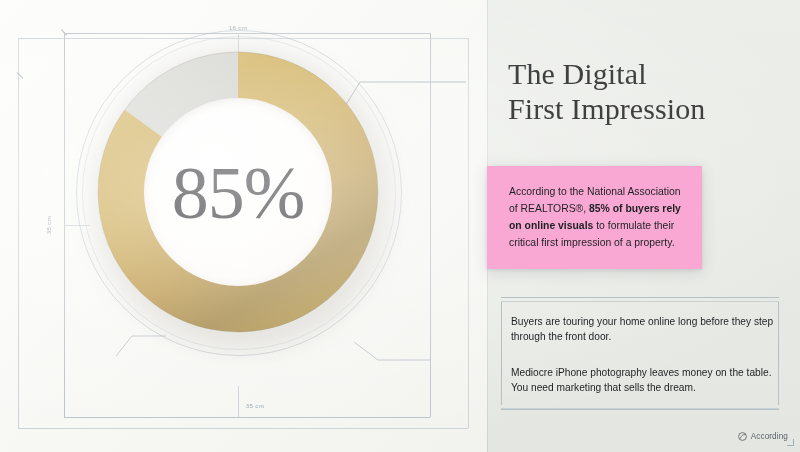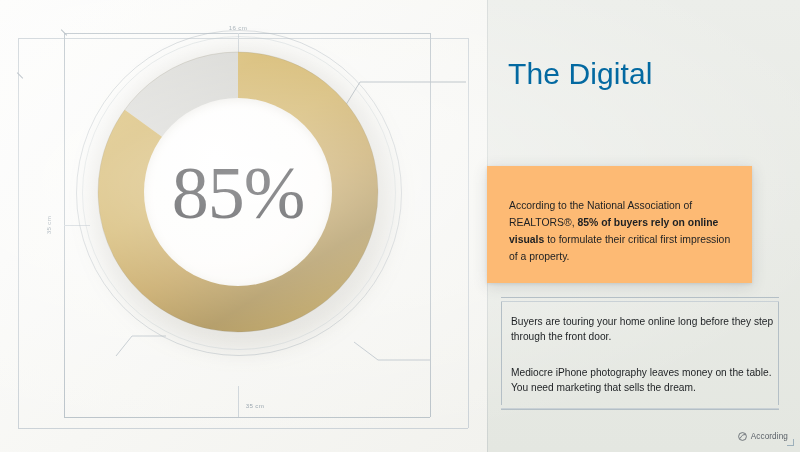--- a/index.html
+++ b/index.html
@@ -78,28 +78,28 @@
   
   .leader{position:absolute;}
   .leader-node{
     position:absolute;width:7px;height:7px;border-radius:50%;
     border:1px solid #9fa9b0;background:rgba(255,255,255,.6);
   }
 
   
   .headline{
     position:absolute;left:508px;top:56px;width:290px;
-    font-family:Liberation Sans, sans-serif;
-    font-size:30px;line-height:1.18;color:#0369a1;letter-spacing:.1px;
+    font-family:Liberation Serif, serif;
+    font-size:30px;line-height:1.18;color:#404040;letter-spacing:.1px;
   }
   .card{
-    position:absolute;left:487px;top:166px;width:265px;
-    background:#fdba74;
+    position:absolute;left:487px;top:166px;width:215px;
+    background:#f9a8d4;
     box-shadow:0 3px 14px rgba(60,70,80,.16), 0 1px 3px rgba(60,70,80,.12);
-    padding:32px 20px 18px 22px;
+    padding:18px 20px 18px 22px;
     box-sizing:border-box;
   }
   .card p{
     margin:0;font-size:10.4px;line-height:1.62;color:#1d2023;
   }
   .card b{font-weight:bold;}
 
   .notes{position:absolute;left:487px;top:297px;width:278px;padding-left:14px;}
   .rule{height:1px;background:#b4bfc6;}
   .rule-2{height:1px;background:#c9d1d6;margin-top:3px;}
@@ -197,20 +197,21 @@
 
     <div class="donut-hole">
       <span class="pct">85%</span>
     </div>
   </div>
 
   <div class="vignette"></div>
 
   <div class="headline">
     <div>The Digital</div>
+    <div>First Impression</div>
   </div>
 
   <div class="card">
     <p><span>According to the National Association of REALTORS®, </span><b>85% of buyers rely on online visuals</b><span> to formulate their critical first impression of a property.</span></p>
   </div>
 
   <div class="notes">
     <div class="rule"></div>
     <div class="rule-2"></div>
     <div class="bracket">

